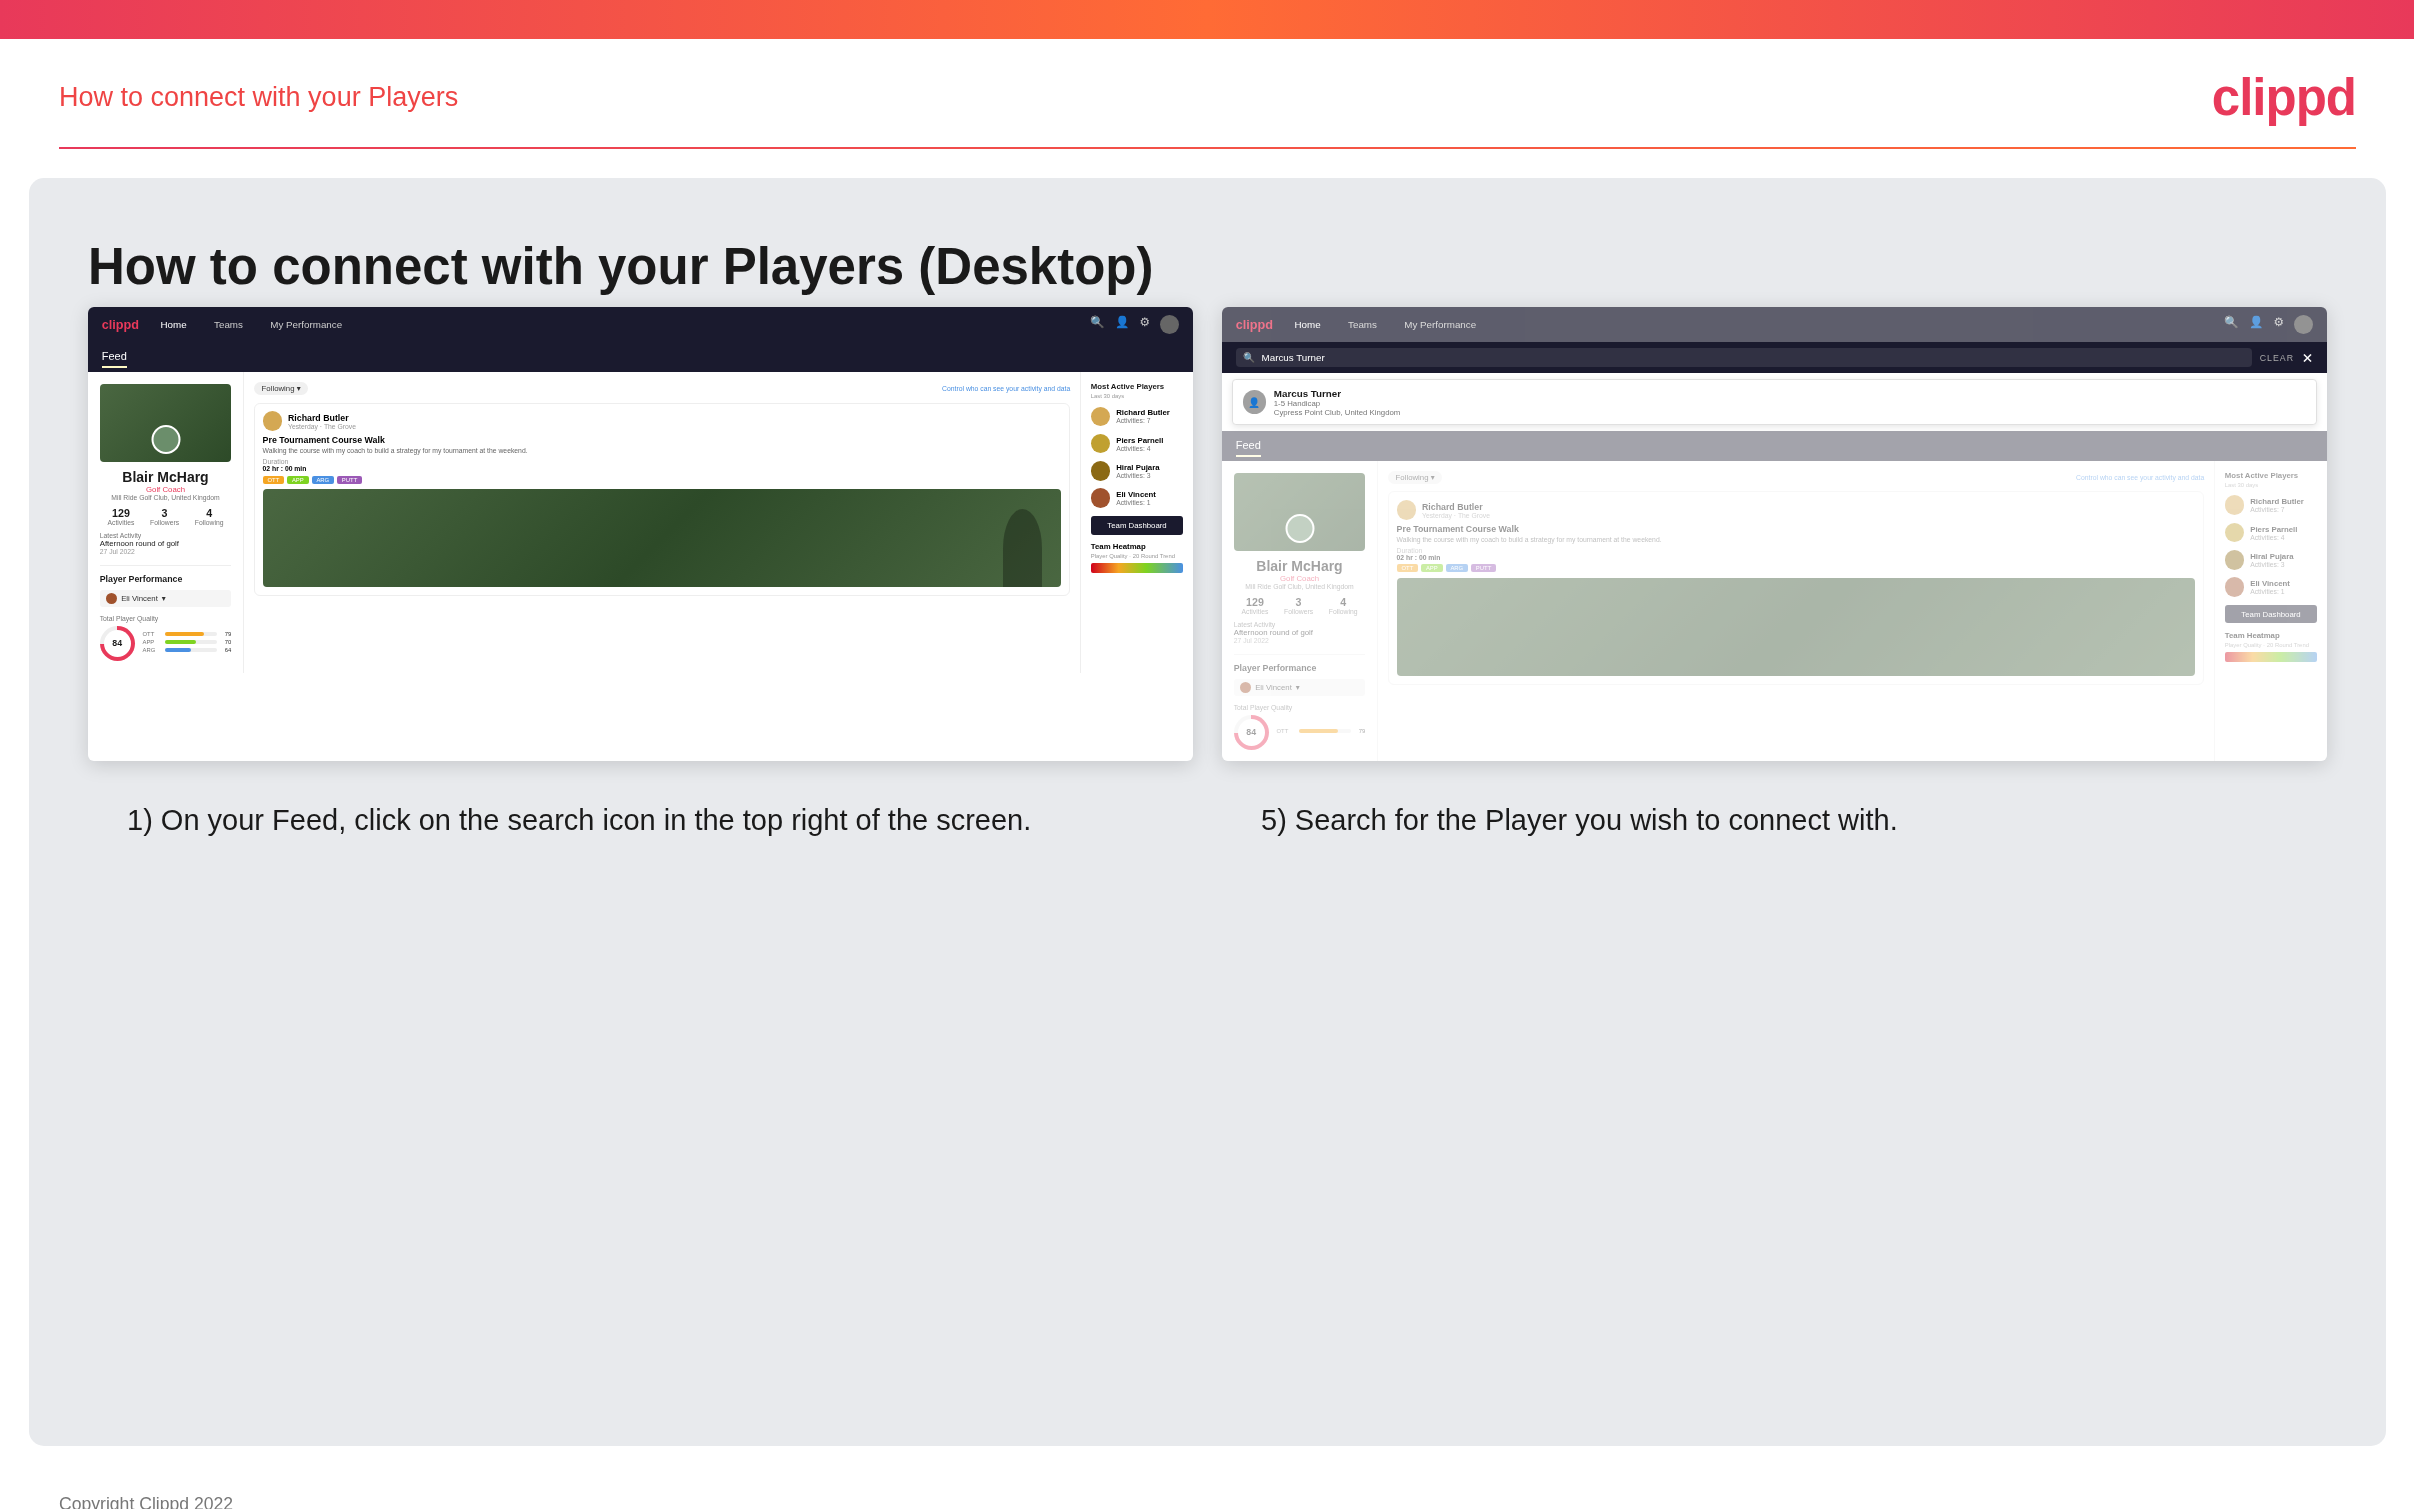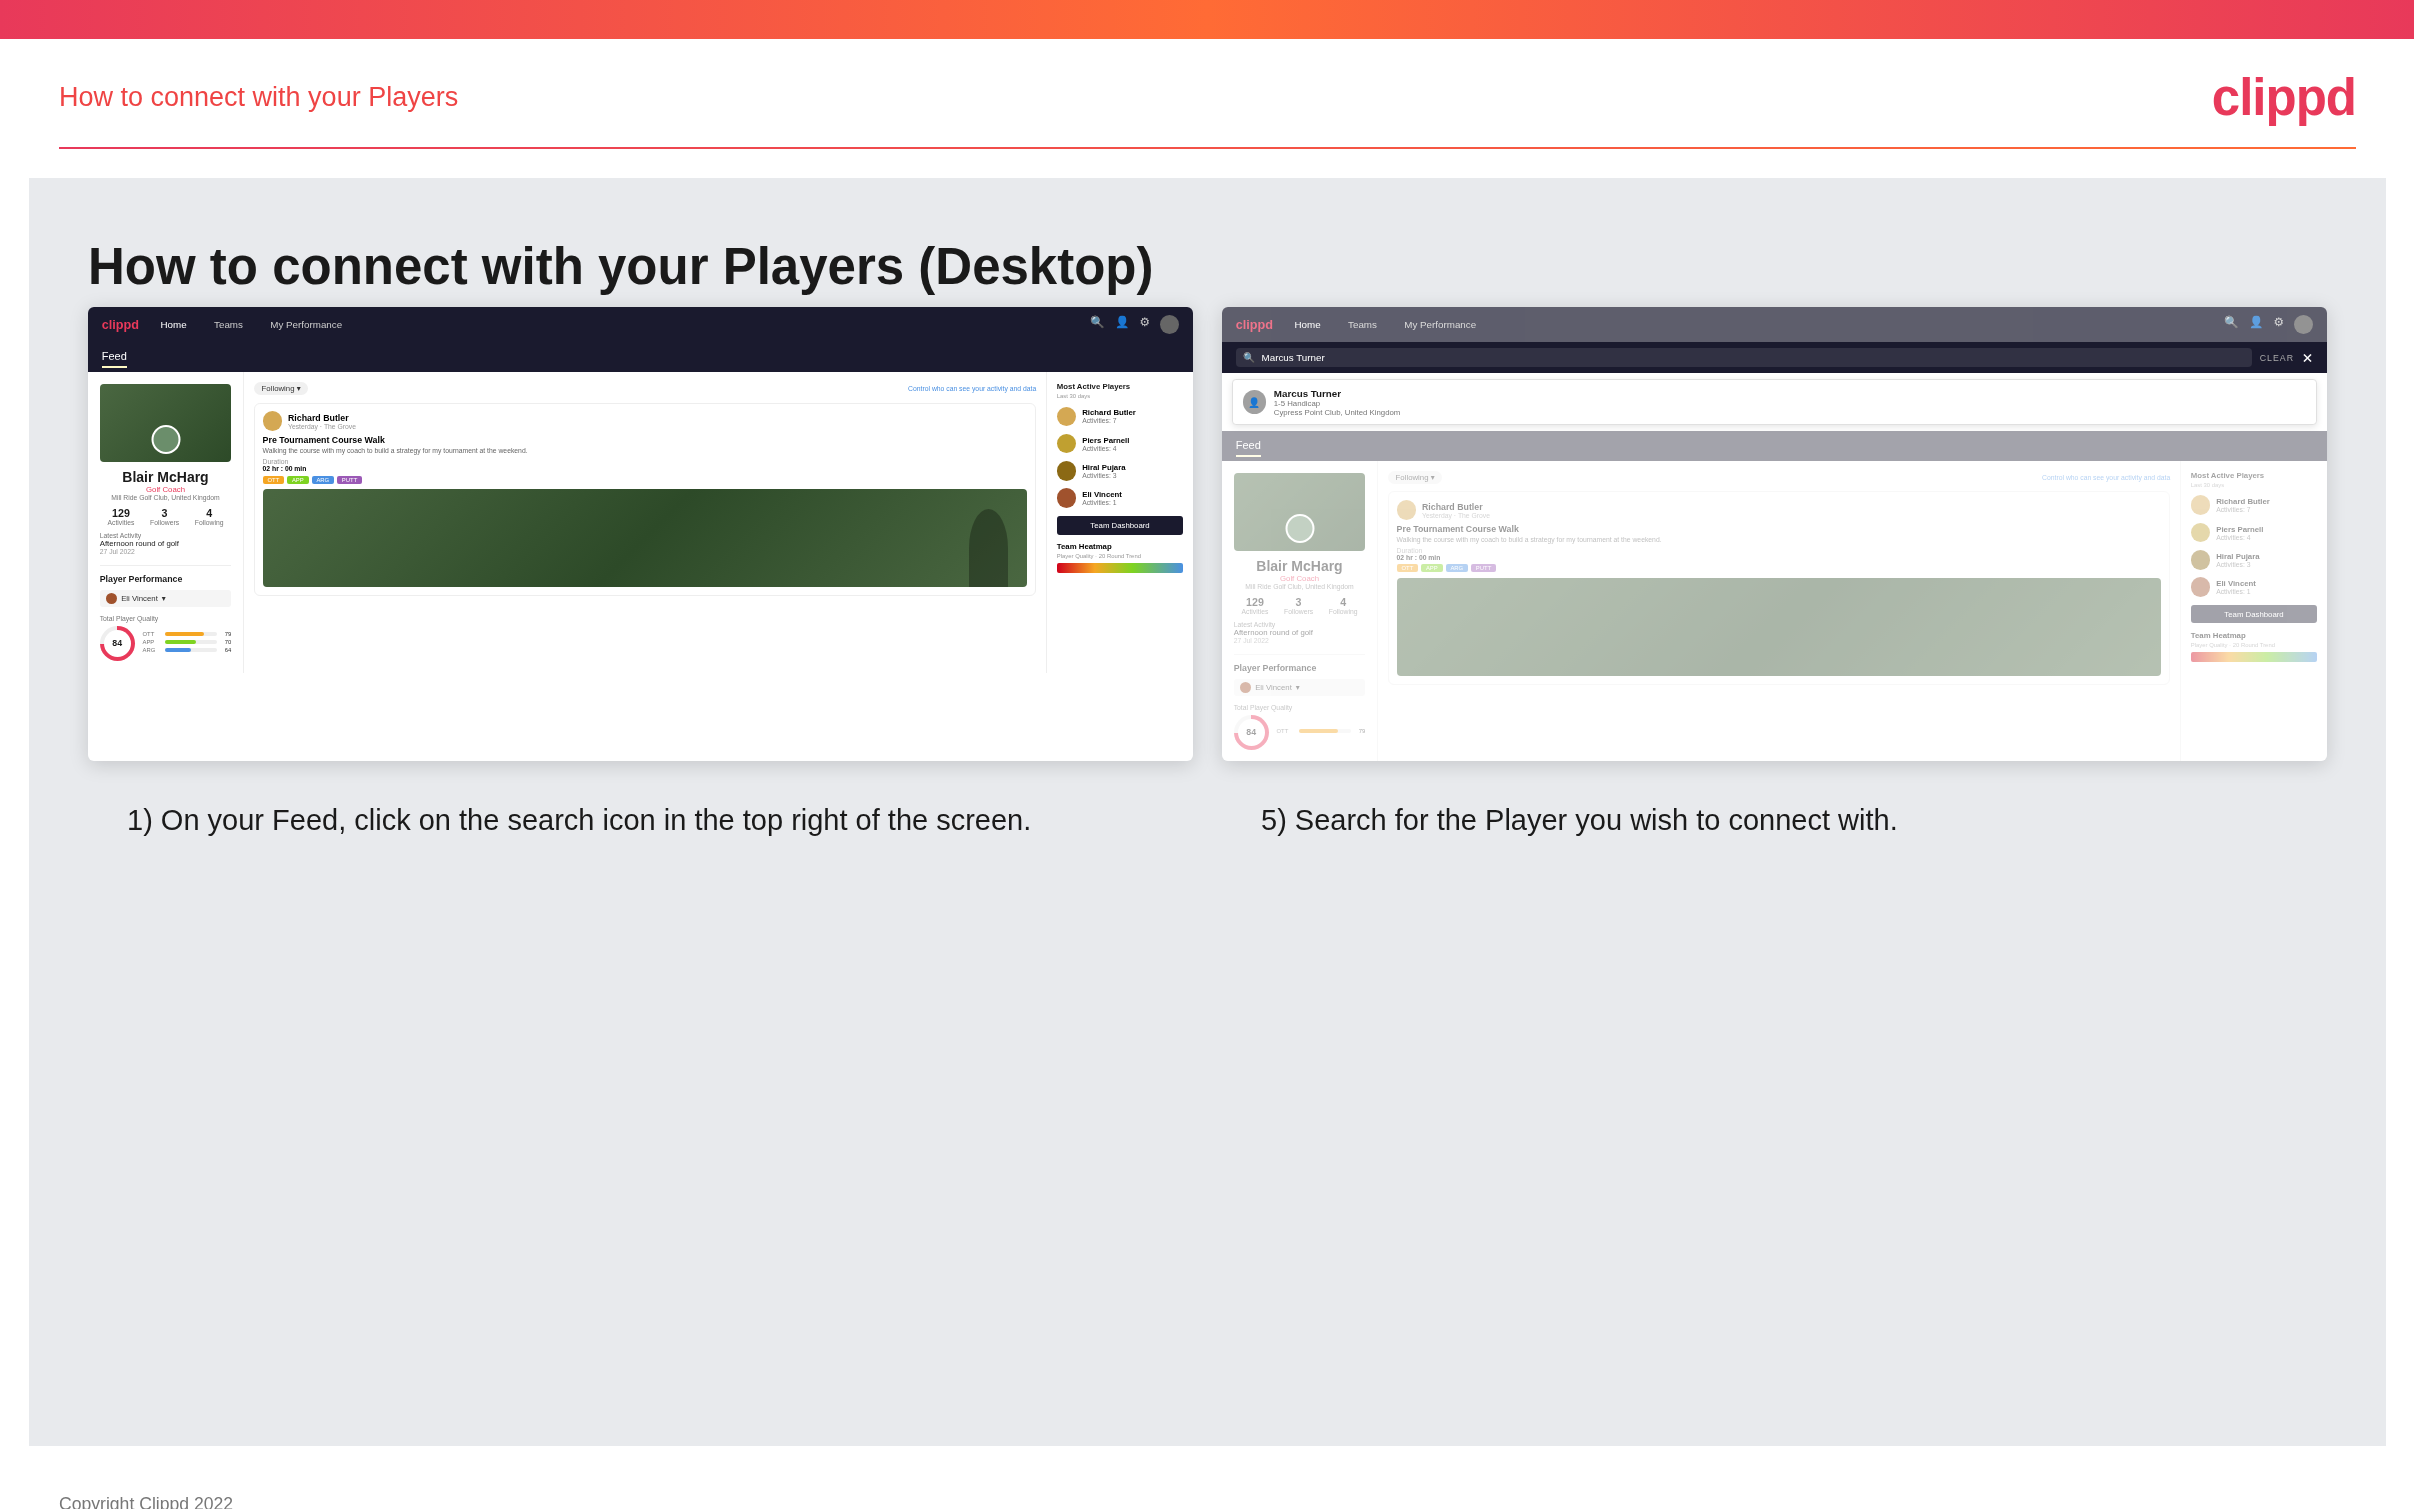--- a/index.html
+++ b/index.html
@@ -42,21 +42,21 @@
       height: 2px;
       background: linear-gradient(to right, #e8395a, #ff6b35);
       margin: 0 59px 0 59px;
     }
 
     
     .main-content {
       background: #e8eaed;
       margin: 29px 29px;
       padding: 59px 59px 59px 59px;
-      border-radius: 0;
+      border-radius: 15px;
       min-height: 1268px;
     }
 
     .page-heading {
       font-size: 51px;
       font-weight: 700;
       color: #1a1a1a;
       margin-bottom: 11.7px;
     }
     .page-subheading {
@@ -418,21 +418,21 @@
       bottom: 0;
       right: 19.5px;
       width: 39px;
       height: 78px;
       background: rgba(0,0,0,0.3);
       border-radius: 50% 50% 0 0;
     }
 
     
     .right-panel {
-      width: 147px;
+      width: 113px;
       padding: 9.8px;
       border-left: 1px solid #eee;
     }
     .most-active-title {
       font-size: 7.8px;
       font-weight: 600;
       color: #1a1a1a;
       margin-bottom: 2px;
     }
     .most-active-sub {

